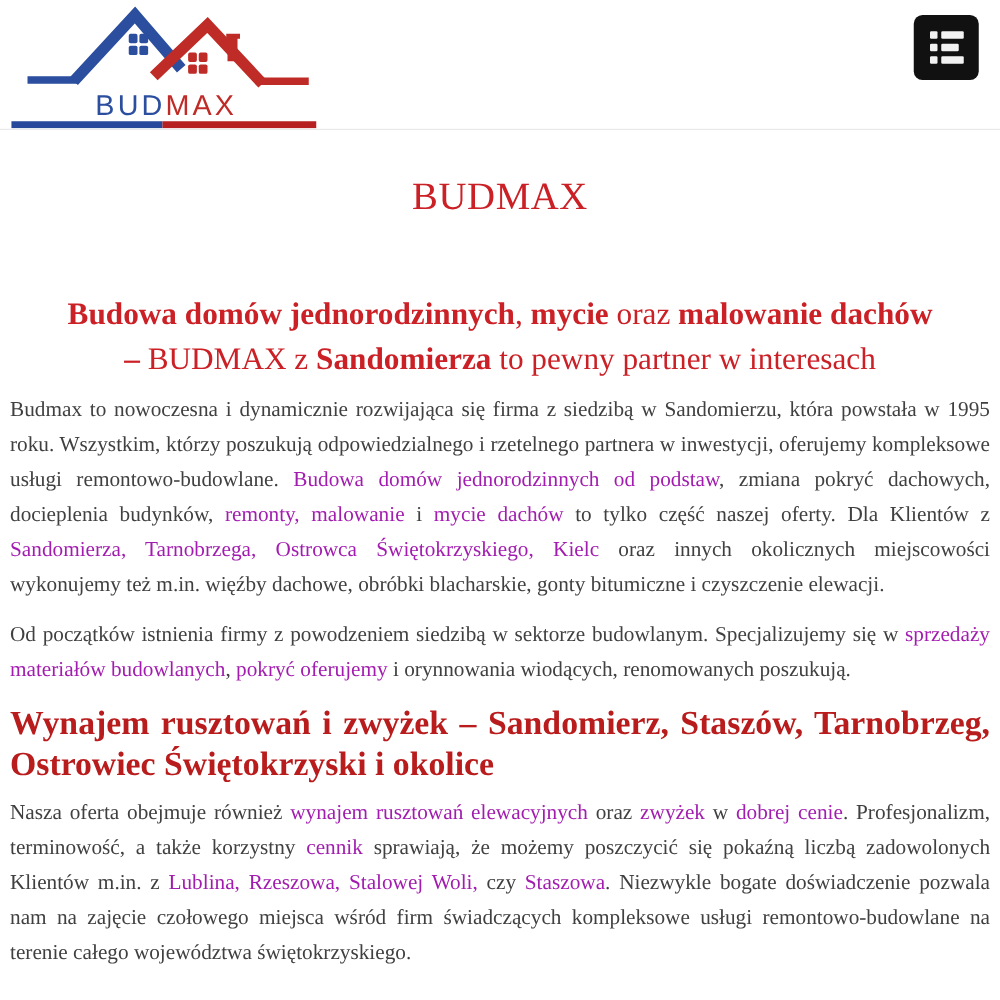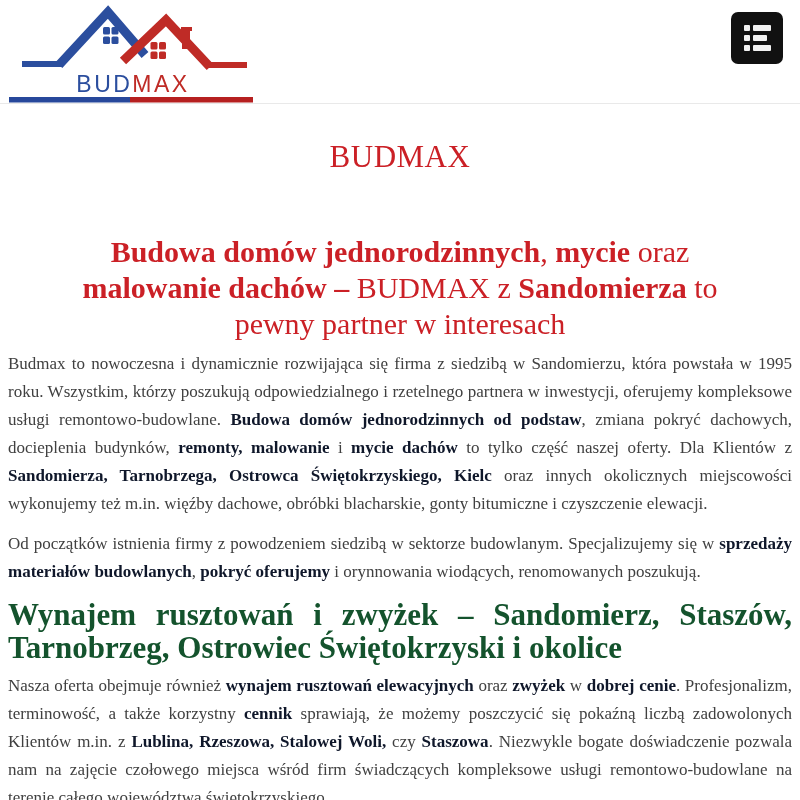--- a/index.html
+++ b/index.html
@@ -41,40 +41,40 @@
     color: #cb2026;
     letter-spacing: 0.5px;
   }
 
   .headline {
     margin: 60px 0 0;
     padding: 0 46px;
     text-align: center;
     font-family: "Liberation Serif", serif;
     font-weight: 400;
-    font-size: 30px; line-height: 36px;
+    font-size: 25px; line-height: 36px;
     color: #cb2026;
   }
   .headline strong { font-weight: 700; }
 
   .body-par {
     margin: 8px 0 12px;
     font-size: 17px; line-height: 28px;
     text-align: justify;
     color: #404040;
   }
-  .body-par strong { font-weight: 700; color: #0f172a; }
+  .body-par strong { font-weight: 400; color: #a21caf; }
 
   .section-heading {
     margin: 8px 0 5px;
     font-family: "Liberation Serif", serif;
     font-weight: 700;
-    font-size: 31px; line-height: 33px;
+    font-size: 27px; line-height: 33px;
     text-align: justify;
-    color: #14532d;
+    color: #b91c1c;
   }
 </style>
 </head>
 <body>
 
 <header>
   <a class="logo">
     <svg viewBox="0 0 245 98">
 
       <g>

